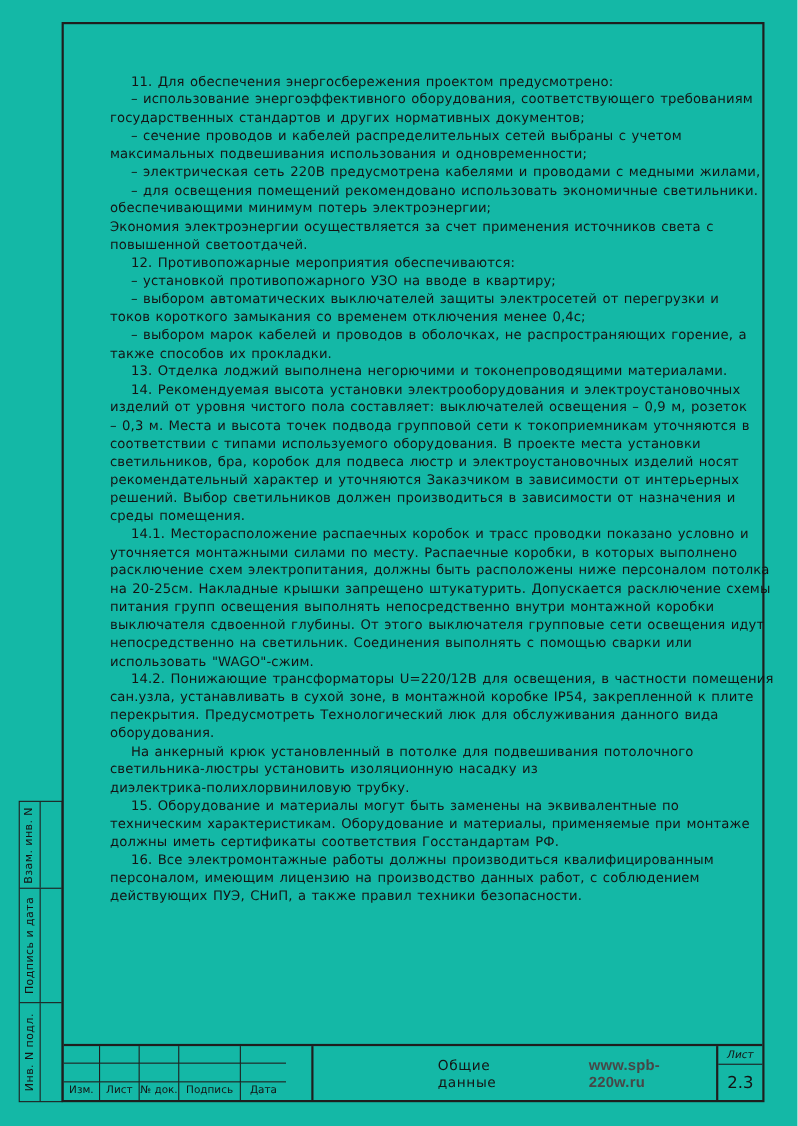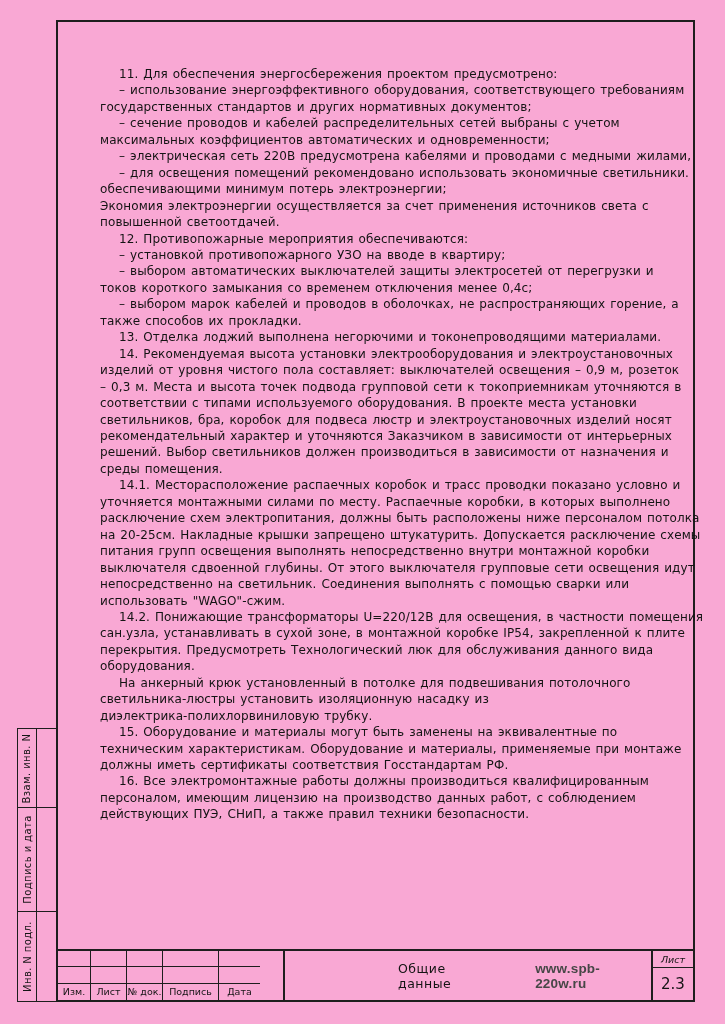--- a/index.html
+++ b/index.html
@@ -3,21 +3,21 @@
 <meta charset="utf-8">
 <style>
   :root{
     --line:#1e1e1e;
     --text:#141414;
   }
   html,body{margin:0;padding:0;background:#ffffff;}
   .page{
     position:relative;
     width:725px;height:1024px;
-    background:#f9a8d4;
+    background:#14b8a6;
     font-family:"DejaVu Sans", sans-serif;
     color:var(--text);
     overflow:hidden;
   }
   
   .frame{
     position:absolute;left:56px;top:20px;width:639px;height:982px;
     border:2px solid var(--line);
     box-sizing:border-box;
   }
@@ -106,21 +106,21 @@
 
 <div class="page">
 
   <div class="frame"></div>
 
   <div class="text-area">
       <div class="ln ind">11. Для обеспечения энергосбережения проектом предусмотрено:</div>
       <div class="ln ind">– использование энергоэффективного оборудования, соответствующего требованиям</div>
       <div class="ln">государственных стандартов и других нормативных документов;</div>
       <div class="ln ind">– сечение проводов и кабелей распределительных сетей выбраны с учетом</div>
-      <div class="ln">максимальных коэффициентов автоматических и одновременности;</div>
+      <div class="ln">максимальных подвешивания использования и одновременности;</div>
       <div class="ln ind">– электрическая сеть 220В предусмотрена кабелями и проводами с медными жилами,</div>
       <div class="ln ind">– для освещения помещений рекомендовано использовать экономичные светильники.</div>
       <div class="ln">обеспечивающими минимум потерь электроэнергии;</div>
       <div class="ln">Экономия электроэнергии осуществляется за счет применения источников света с</div>
       <div class="ln">повышенной светоотдачей.</div>
       <div class="ln ind">12. Противопожарные мероприятия обеспечиваются:</div>
       <div class="ln ind">– установкой противопожарного УЗО на вводе в квартиру;</div>
       <div class="ln ind">– выбором автоматических выключателей защиты электросетей от перегрузки и</div>
       <div class="ln">токов короткого замыкания со временем отключения менее 0,4с;</div>
       <div class="ln ind">– выбором марок кабелей и проводов в оболочках, не распространяющих горение, а</div>

